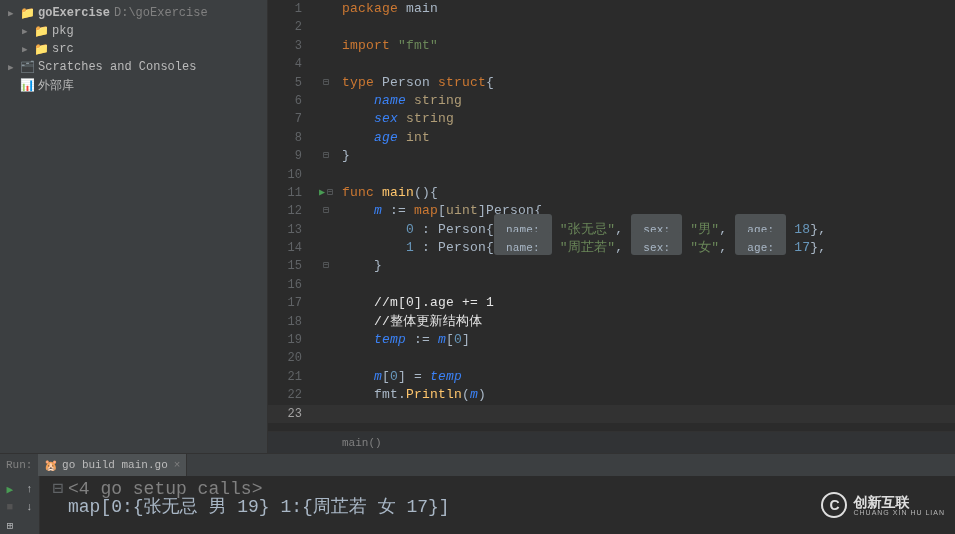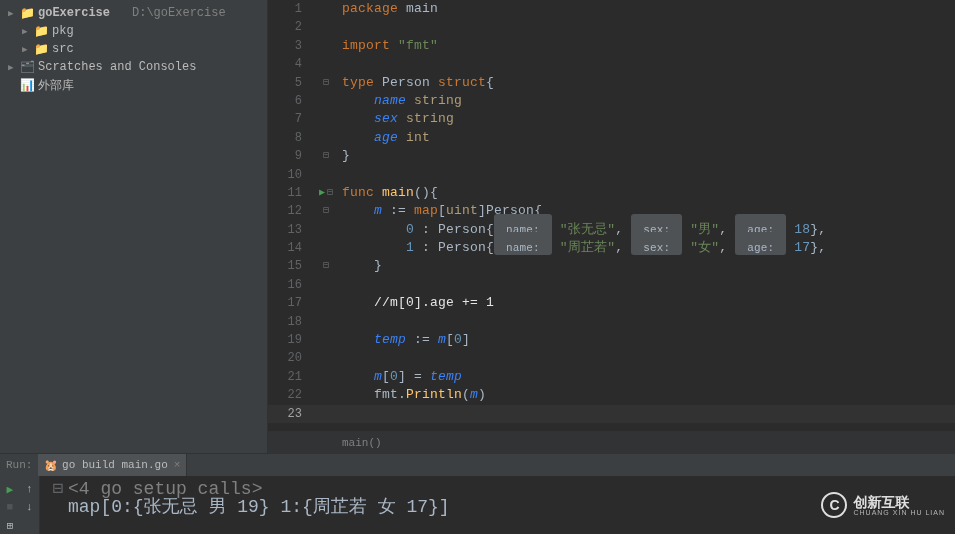--- a/index.html
+++ b/index.html
@@ -26,21 +26,21 @@
       align-items: center;
       height: 18px;
       padding-left: 8px;
       cursor: pointer;
       font-size: 12px;
     }
     .tree-arrow { width: 10px; font-size: 9px; color: #808080; margin-right: 2px; }
     .tree-icon { width: 14px; margin-right: 4px; font-size: 12px; }
     .folder-icon { color: #87939a; }
     .tree-label { color: #bbbbbb; }
-    .tree-path { color: #808080; margin-left: 22px; }
+    .tree-path { color: #808080; margin-left: 4px; }
     .editor {
       flex: 1;
       background: #2b2b2b;
       display: flex;
       flex-direction: column;
     }
     .code-area { flex: 1; background: #2b2b2b; overflow: hidden; }
     .code-line {
       display: flex;
       height: 18.4px;
@@ -299,20 +299,21 @@
         <div class="code-line">
           <div class="left-margin"></div>
           <div class="gutter">17</div>
           <div class="gutter-icons"></div>
           <div class="line-content"><span class="cmt">    //m[0].age += 1</span></div>
         </div>
         <div class="code-line">
           <div class="left-margin"></div>
           <div class="gutter">18</div>
           <div class="gutter-icons"></div>
+          <div class="line-content"><span class="cmt">    //整体更新结构体</span></div>
         </div>
         <div class="code-line">
           <div class="left-margin"></div>
           <div class="gutter">19</div>
           <div class="gutter-icons"></div>
           <div class="line-content"><span class="">    </span><span class="var-it">temp</span><span class="op"> := </span><span class="var-it">m</span><span class="op">[</span><span class="num">0</span><span class="op">]</span></div>
         </div>
         <div class="code-line">
           <div class="left-margin"></div>
           <div class="gutter">20</div>

